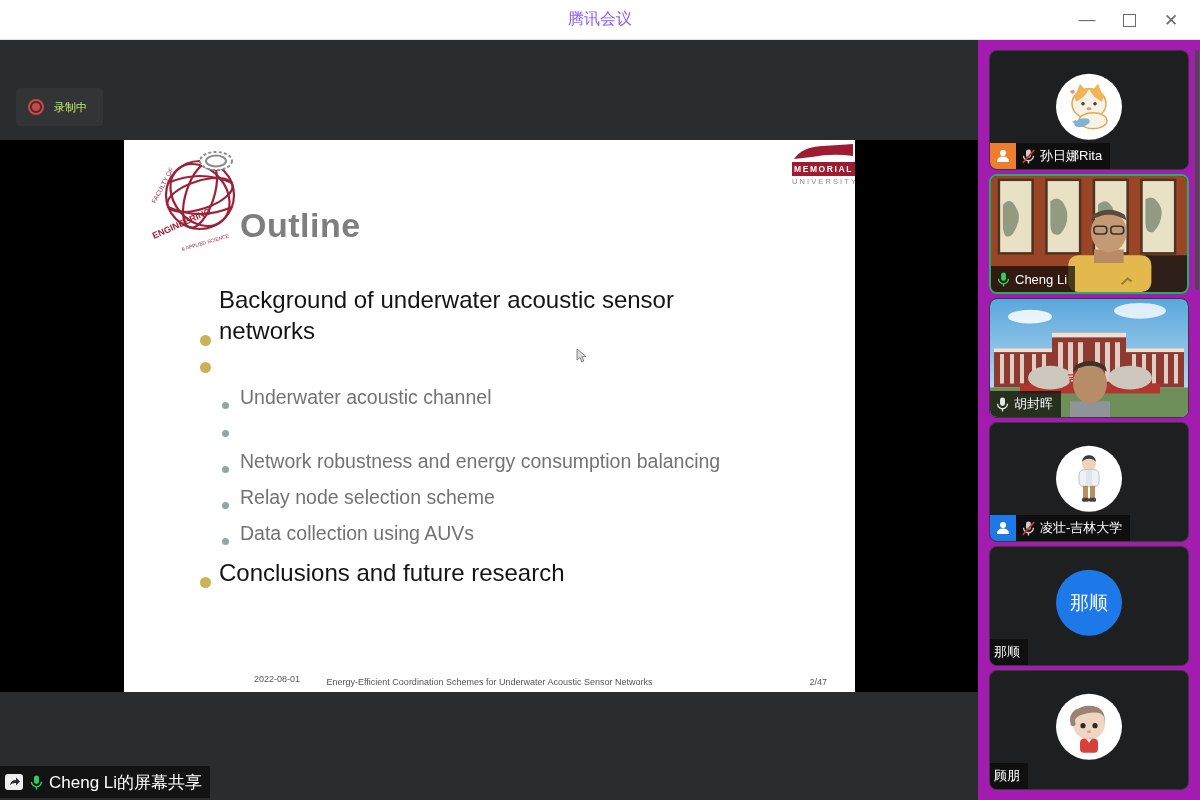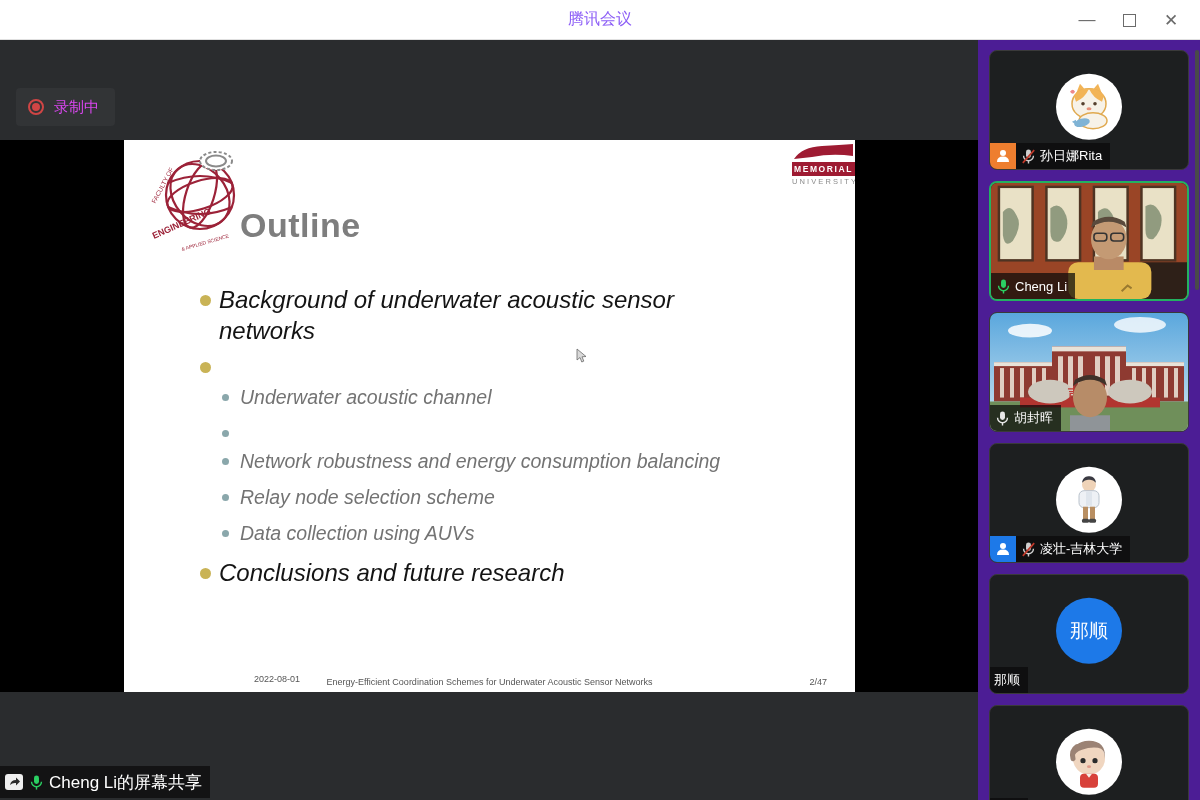--- a/index.html
+++ b/index.html
@@ -21,21 +21,21 @@
   
   .main-area { position:absolute; top:40px; left:0; width:978px; height:760px;
     background:#2a2c2e; }
 
   .rec-badge { position:absolute; top:48px; left:16px; height:38px;
     background:#323436; border-radius:4px; display:flex; align-items:center;
     gap:10px; padding:0 16px 0 12px; }
   .rec-dot { width:16px; height:16px; border-radius:50%;
     border:2.5px solid #d04545; display:flex; align-items:center; justify-content:center; }
   .rec-dot i { width:8px; height:8px; border-radius:50%; background:#d04545; display:block; }
-  .rec-badge span { color:#d946ef; font-size:15px; }
+  .rec-badge span { color:#bef264; font-size:11px; }
 
   
   .viewport { position:absolute; top:100px; left:0; width:978px; height:552px;
     background:#000; }
   .slide { position:absolute; top:0; left:124px; width:731px; height:552px;
     background:#ffffff; overflow:hidden; }
 
   
   .eng-logo { position:absolute; top:3px; left:24px; width:100px; height:112px; }
   
@@ -45,21 +45,21 @@
   .mun-logo { position:absolute; top:3px; right:0px; width:63px; height:46px;
     background:#fff; }
   .mun-swoosh { width:100%; height:19px; display:block; }
   .mun-m { background:#9e1b32; color:#fff; font-size:8.5px; font-weight:bold;
     letter-spacing:1.6px; text-align:center; height:14px; line-height:14px; }
   .mun-u { color:#8c8c8c; font-size:7.5px; letter-spacing:2.1px;
     text-align:center; height:12px; line-height:11px; background:#fff; }
 
   
   .bullets { position:absolute; top:140px; left:76px; width:600px; }
-  .b-item { display:flex; align-items:flex-start;font-style:italic; }
+  .b-item { display:flex; align-items:flex-end; }
   .b-l1 { margin:4px 0 5px 0; }
   .b-l1 .dot { width:11px; height:11px; border-radius:50%; background:#c9b356;
     margin:11px 8px 0 0; flex:0 0 11px; }
   .b-l1 .txt { font-size:24px; line-height:31px; color:#141414; width:520px; }
   .b-l2 { margin:12px 0 12px 22px; }
   .b-l2 .dot { width:7px; height:7px; border-radius:50%; background:#8aa7ab;
     margin:9px 11px 0 0; flex:0 0 7px; }
   .b-l2 .txt { font-size:19.5px; line-height:24px; color:#737373; }
 
   
@@ -73,22 +73,22 @@
   .cursor { position:absolute; top:208px; left:452px; width:12px; height:16px; }
 
   
   .share-label { position:absolute; left:0px; bottom:2px; height:32px;
     background:rgba(15,15,15,0.85); display:flex; align-items:center;
     gap:4px; padding:0 8px 0 4px; }
   .share-label span { color:#fff; font-size:17px; }
 
   
   .sidebar { position:absolute; top:40px; right:0; width:222px; height:760px;
-    background:#4c1d95; display:flex; flex-direction:column; align-items:center;
-    padding-top:10px; gap:11px;text-align:right; }
+    background:#a21caf; display:flex; flex-direction:column; align-items:center;
+    padding-top:10px; gap:4px;text-align:right; }
   .tile { position:relative; width:200px; height:120px; flex:0 0 120px;
     background:#1d1f20; border:1px solid #3a3a3a; border-radius:8px;
     overflow:hidden; }
   .tile.active { border:2px solid #23b161; }
   .tile .vid { position:absolute; inset:0; width:100%; height:100%; }
   .avatar-circle { position:absolute; left:50%; top:50%; transform:translate(-50%,-55%);
     width:66px; height:66px; border-radius:50%; background:#fff;
     display:flex; align-items:center; justify-content:center; overflow:hidden; }
   .avatar-blue { background:#1d79e8; }
   .avatar-blue span { color:#fff; font-size:19px; }

